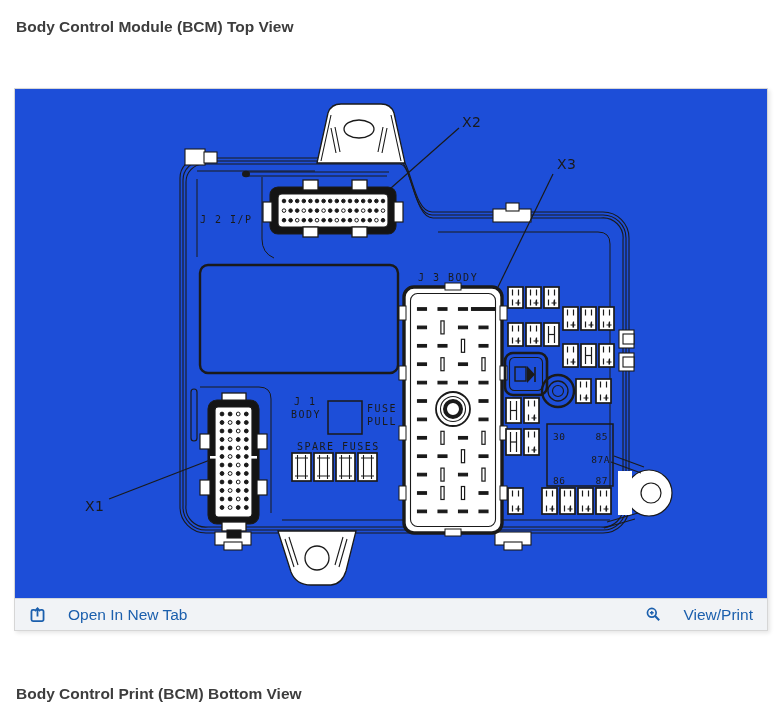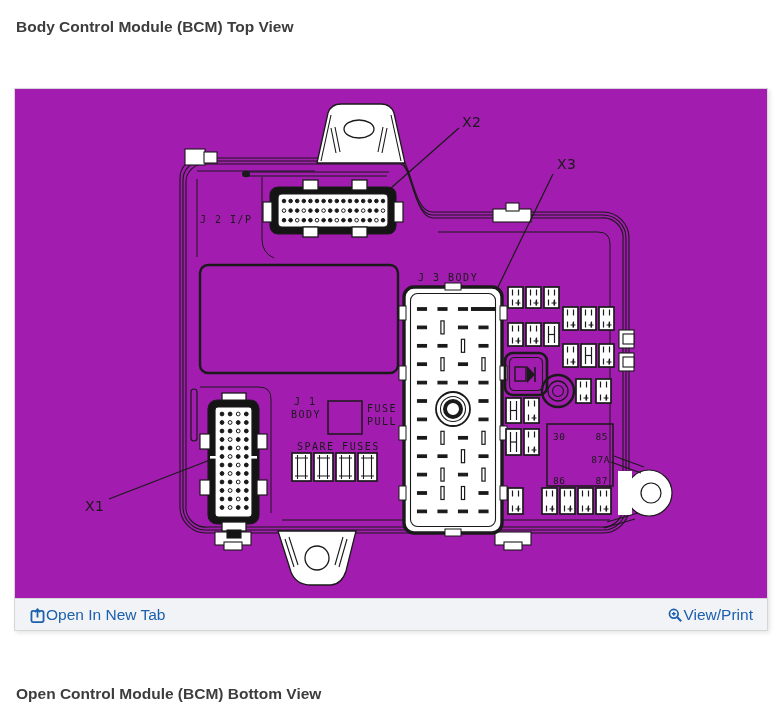--- a/index.html
+++ b/index.html
@@ -2,26 +2,26 @@
 <html><head>
 <meta charset="utf-8">
 <style>
   html,body{margin:0;padding:0;background:#ffffff;}
   body{width:782px;height:723px;font-family:"Liberation Sans",sans-serif;overflow:hidden;position:relative;}
   .heading{font-size:15.5px;font-weight:bold;color:#3d3d3d;line-height:20px;margin:0;}
   #top-heading{position:absolute;left:16px;top:17px;text-align:center;}
   #bottom-heading{position:absolute;left:16px;top:684px;}
   .panel{position:absolute;left:14px;top:88px;width:752px;height:541px;border:1px solid #d6d6d6;
          background:#ffffff;box-shadow:2px 2px 4px rgba(0,0,0,0.10);}
-  .canvas{position:relative;width:752px;height:509px;background:#a21caf;}
+  .canvas{position:relative;width:752px;height:509px;background:#1d4ed8;}
   .canvas svg{display:block;}
   .viewer-footer{position:absolute;left:0;bottom:0;width:752px;height:32px;background:#f1f3f6;
          border-top:1px solid #d4d8dc;display:flex;align-items:center;justify-content:space-between;
          padding:0 14px;box-sizing:border-box;}
-  .link{color:#1b5fad;font-size:15.5px;text-decoration:none;display:flex;align-items:flex-end;gap:0;cursor:pointer;}
+  .link{color:#1b5fad;font-size:15.5px;text-decoration:none;display:flex;align-items:center;gap:22px;cursor:pointer;}
   .link svg{flex:0 0 auto;}
   text{fill:#1a1a1a;}
   .cadtxt{font-family:"DejaVu Sans Mono",monospace;font-size:10px;letter-spacing:1.5px;}
   .cadsmall{font-family:"DejaVu Sans Mono",monospace;font-size:9.5px;letter-spacing:0.5px;}
   .xlabel{font-family:"DejaVu Sans",sans-serif;font-size:14px;letter-spacing:0.5px;}
 </style>
 </head>
 <body>
 
 <h2 class="heading" id="top-heading">Body Control Module (BCM) Top View</h2>
@@ -500,13 +500,13 @@
       <svg width="17" height="17" viewBox="0 0 18 18">
         <circle cx="7.2" cy="7.2" r="4.6" fill="none" stroke="#1b5fad" stroke-width="1.8"></circle>
         <path d="M7.2,5.2 V9.2 M5.2,7.2 H9.2" stroke="#1b5fad" stroke-width="1.5"></path>
         <path d="M10.7,10.7 L15,15" stroke="#1b5fad" stroke-width="2.2"></path>
       </svg>
       <span>View/Print</span>
     </a>
   </div>
 </div>
 
-<h2 class="heading" id="bottom-heading">Open Control Module (BCM) Bottom View</h2>
+<h2 class="heading" id="bottom-heading">Body Control Print (BCM) Bottom View</h2>
 
 </body></html>

